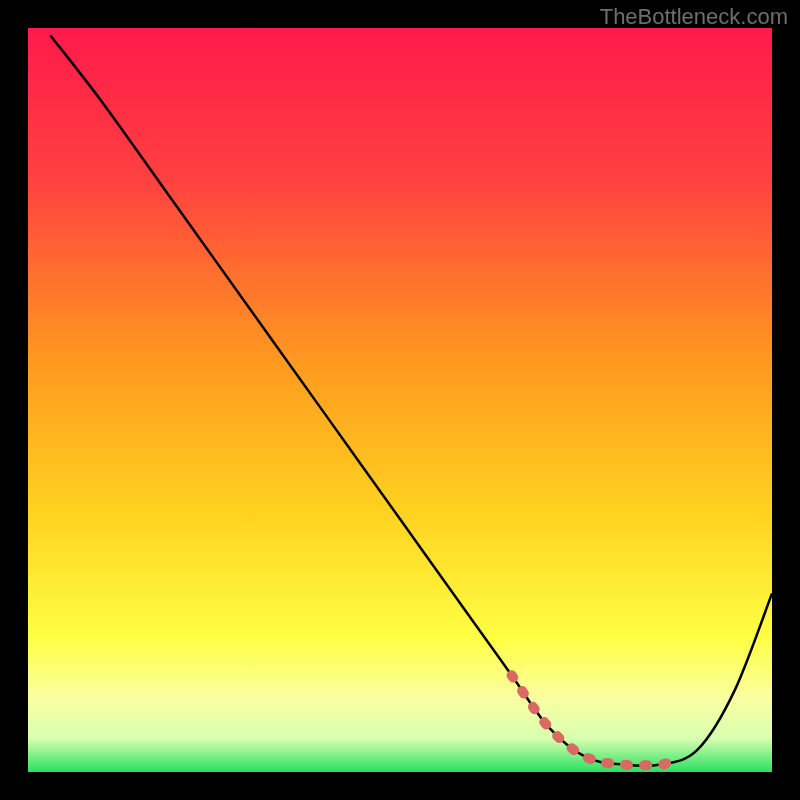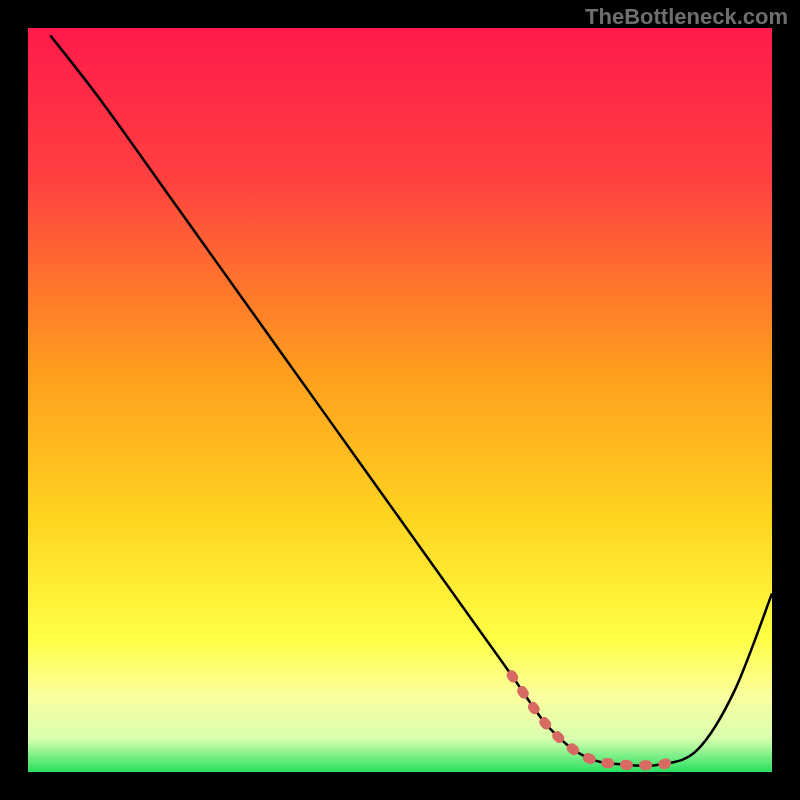--- a/index.html
+++ b/index.html
@@ -10,21 +10,21 @@
     height: 800px;
     position: relative;
     font-family: Arial, Helvetica, sans-serif;
   }
   .watermark {
     position: absolute;
     top: 4px;
     right: 12px;
     color: #6e6e6e;
     font-size: 22px;
-    font-weight: bold;
+    font-weight: normal;
     z-index: 10;
   }
   .plot-frame {
     position: absolute;
     top: 28px;
     left: 28px;
     width: 744px;
     height: 744px;
     background: #000;
     overflow: hidden;

